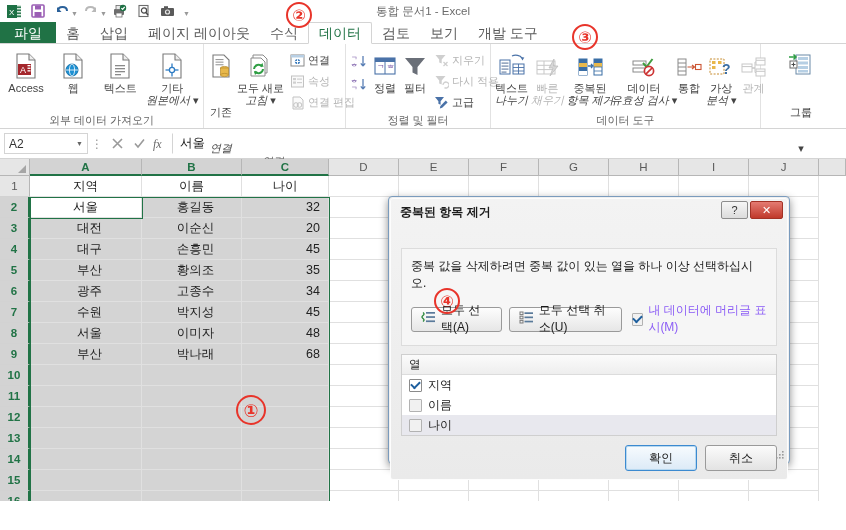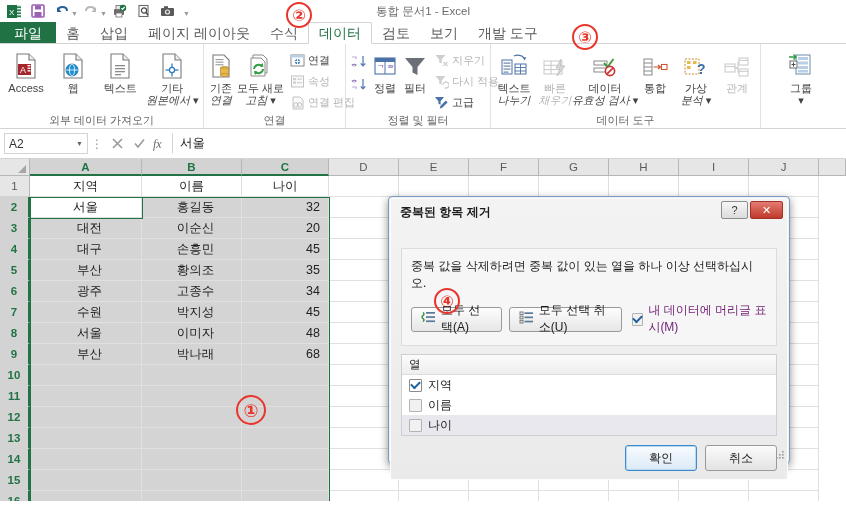--- a/index.html
+++ b/index.html
@@ -70,21 +70,21 @@
     height:15px; line-height:14px;
   }
   .bigbtn {
     width:48px; display:flex; flex-direction:column; align-items:center;
     padding:2px 1px 0 1px; font-size:11px; color:#444; line-height:12px; text-align:center;
   }
   .bigbtn .ic { height:30px; display:flex; align-items:flex-end; justify-content:center; }
   .bigbtn .lb { margin-top:2px; white-space:nowrap; }
   .bigbtn .lb2 { white-space:nowrap;font-style:italic; }
   .bigbtn.w58 { width:58px; }
-  .bigbtn.w44 { width:44px; }
+  .bigbtn.w44 { width:44px;gap:24px; }
   .bigbtn.w40 { width:40px; }
   .bigbtn.dis { color:#b5b5b5; }
   .smallcol { display:flex; flex-direction:column; justify-content:flex-start; padding-top:3px; gap:2px;}
   .smallbtn {
     display:flex; align-items:center; gap:3px;
     font-size:11px; color:#444; height:19px; padding:0 3px; white-space:nowrap;
   }
   .smallbtn.dis { color:#b5b5b5; }
   .smallbtn .sic { width:16px; height:16px; display:flex; align-items:center; justify-content:center; }
 
@@ -189,21 +189,21 @@
     padding:9px 9px 9px 9px; margin-bottom:8px;
   }
   #dlg-instruction { font-size:12px; color:#1b1b1b; margin-bottom:10px; }
   #dlg-toolrow { display:flex; align-items:center; gap:7px; }
   .dlg-button {
     height:25px; border:1px solid #9a9a9a; border-radius:3px;
     background:linear-gradient(#fdfdfd,#e6e6e6);
     display:flex; align-items:center; gap:5px;
     padding:0 9px; font-size:12px; color:#1b1b1b;
   }
-  .dlg-chk-wrap { display:flex; align-items:center; gap:5px; font-size:12px; color:#701a75; margin-left:3px;}
+  .dlg-chk-wrap { display:flex; align-items:center; gap:5px; font-size:12px; color:#8b5cf6; margin-left:3px;}
   .chk {
     width:13px; height:13px; border:1px solid #8b8b8b; background:#fff;
     display:flex; align-items:center; justify-content:center; border-radius:1px;
   }
   .chk.on:after {
     content:""; width:7px; height:4px;
     border-left:2px solid #1d5f9e; border-bottom:2px solid #1d5f9e;
     transform:rotate(-45deg); margin-bottom:2px;
   }
   .chk.gray { background:#f1f1f1; border-color:#b2b2b2; }
@@ -565,20 +565,39 @@
           <svg width="28" height="26" viewBox="0 0 28 26">
             <rect x="3" y="7" width="18" height="13" fill="#fff" stroke="#c7c7c7" stroke-width="1"></rect>
             <line x1="3" y1="11.3" x2="21" y2="11.3" stroke="#c7c7c7"></line>
             <line x1="3" y1="15.6" x2="21" y2="15.6" stroke="#c7c7c7"></line>
             <line x1="10" y1="7" x2="10" y2="20" stroke="#c7c7c7"></line>
             <path d="M20 5 l-5 9 h4 l-3 8 l8 -10 h-4.5 Z" fill="#d7d7d7" stroke="#bdbdbd" stroke-width="0.8"></path>
           </svg>
         </span>
         <span class="lb">빠른</span>
         <span class="lb2">채우기</span>
+      </div>
+      <div class="bigbtn w48" style="width:48px;">
+        <span class="ic">
+          <svg width="28" height="26" viewBox="0 0 28 26">
+            <rect x="3" y="5" width="8" height="16" fill="#fff" stroke="#3a6ea5" stroke-width="1"></rect>
+            <rect x="3" y="5" width="8" height="4" fill="#3a6ea5"></rect>
+            <rect x="3" y="9" width="8" height="4" fill="#e8b84b"></rect>
+            <rect x="3" y="13" width="8" height="4" fill="#3a6ea5"></rect>
+            <rect x="3" y="17" width="8" height="4" fill="#fff"></rect>
+            <rect x="18" y="5" width="8" height="16" fill="#fff" stroke="#3a6ea5" stroke-width="1"></rect>
+            <rect x="18" y="5" width="8" height="4" fill="#3a6ea5"></rect>
+            <rect x="18" y="9" width="8" height="4" fill="#e8b84b"></rect>
+            <line x1="18" y1="13" x2="26" y2="13" stroke="#3a6ea5" stroke-width="0.8"></line>
+            <line x1="18" y1="17" x2="26" y2="17" stroke="#3a6ea5" stroke-width="0.8"></line>
+            <path d="M12 12 h4 M15 10 l2 2 l-2 2" stroke="#3a6ea5" stroke-width="1.3" fill="none"></path>
+          </svg>
+        </span>
+        <span class="lb">중복된</span>
+        <span class="lb2">항목 제거</span>
       </div>
       <div class="bigbtn w58">
         <span class="ic">
           <svg width="28" height="26" viewBox="0 0 28 26">
             <rect x="3" y="7" width="13" height="4" fill="#fff" stroke="#8a8a8a" stroke-width="1"></rect>
             <rect x="3" y="14" width="13" height="4" fill="#fff" stroke="#8a8a8a" stroke-width="1"></rect>
             <path d="M13 9 l3.5 4 l6 -8" fill="none" stroke="#3f9c3f" stroke-width="2"></path>
             <circle cx="19" cy="17" r="4.6" fill="#fff" stroke="#cc3333" stroke-width="1.7"></circle>
             <line x1="15.8" y1="20.2" x2="22.2" y2="13.8" stroke="#cc3333" stroke-width="1.7"></line>
           </svg>

